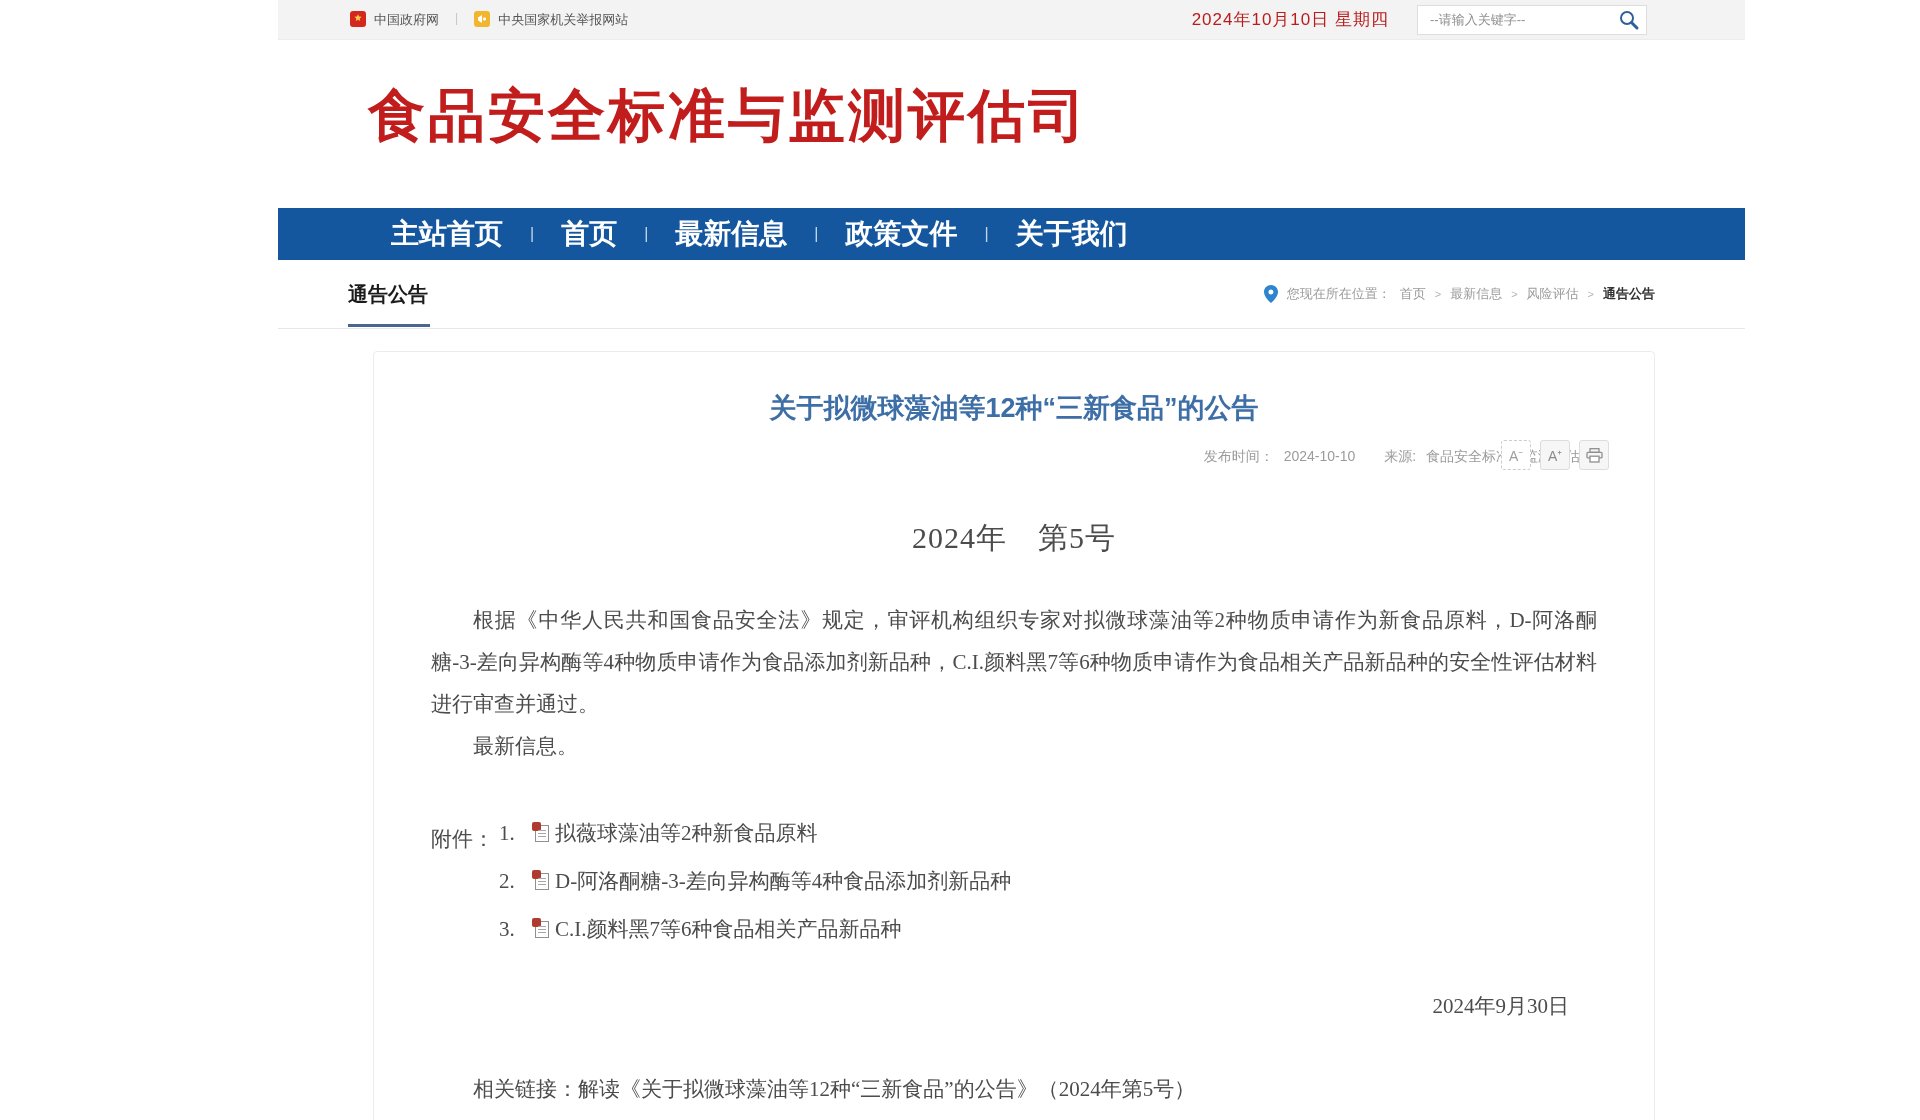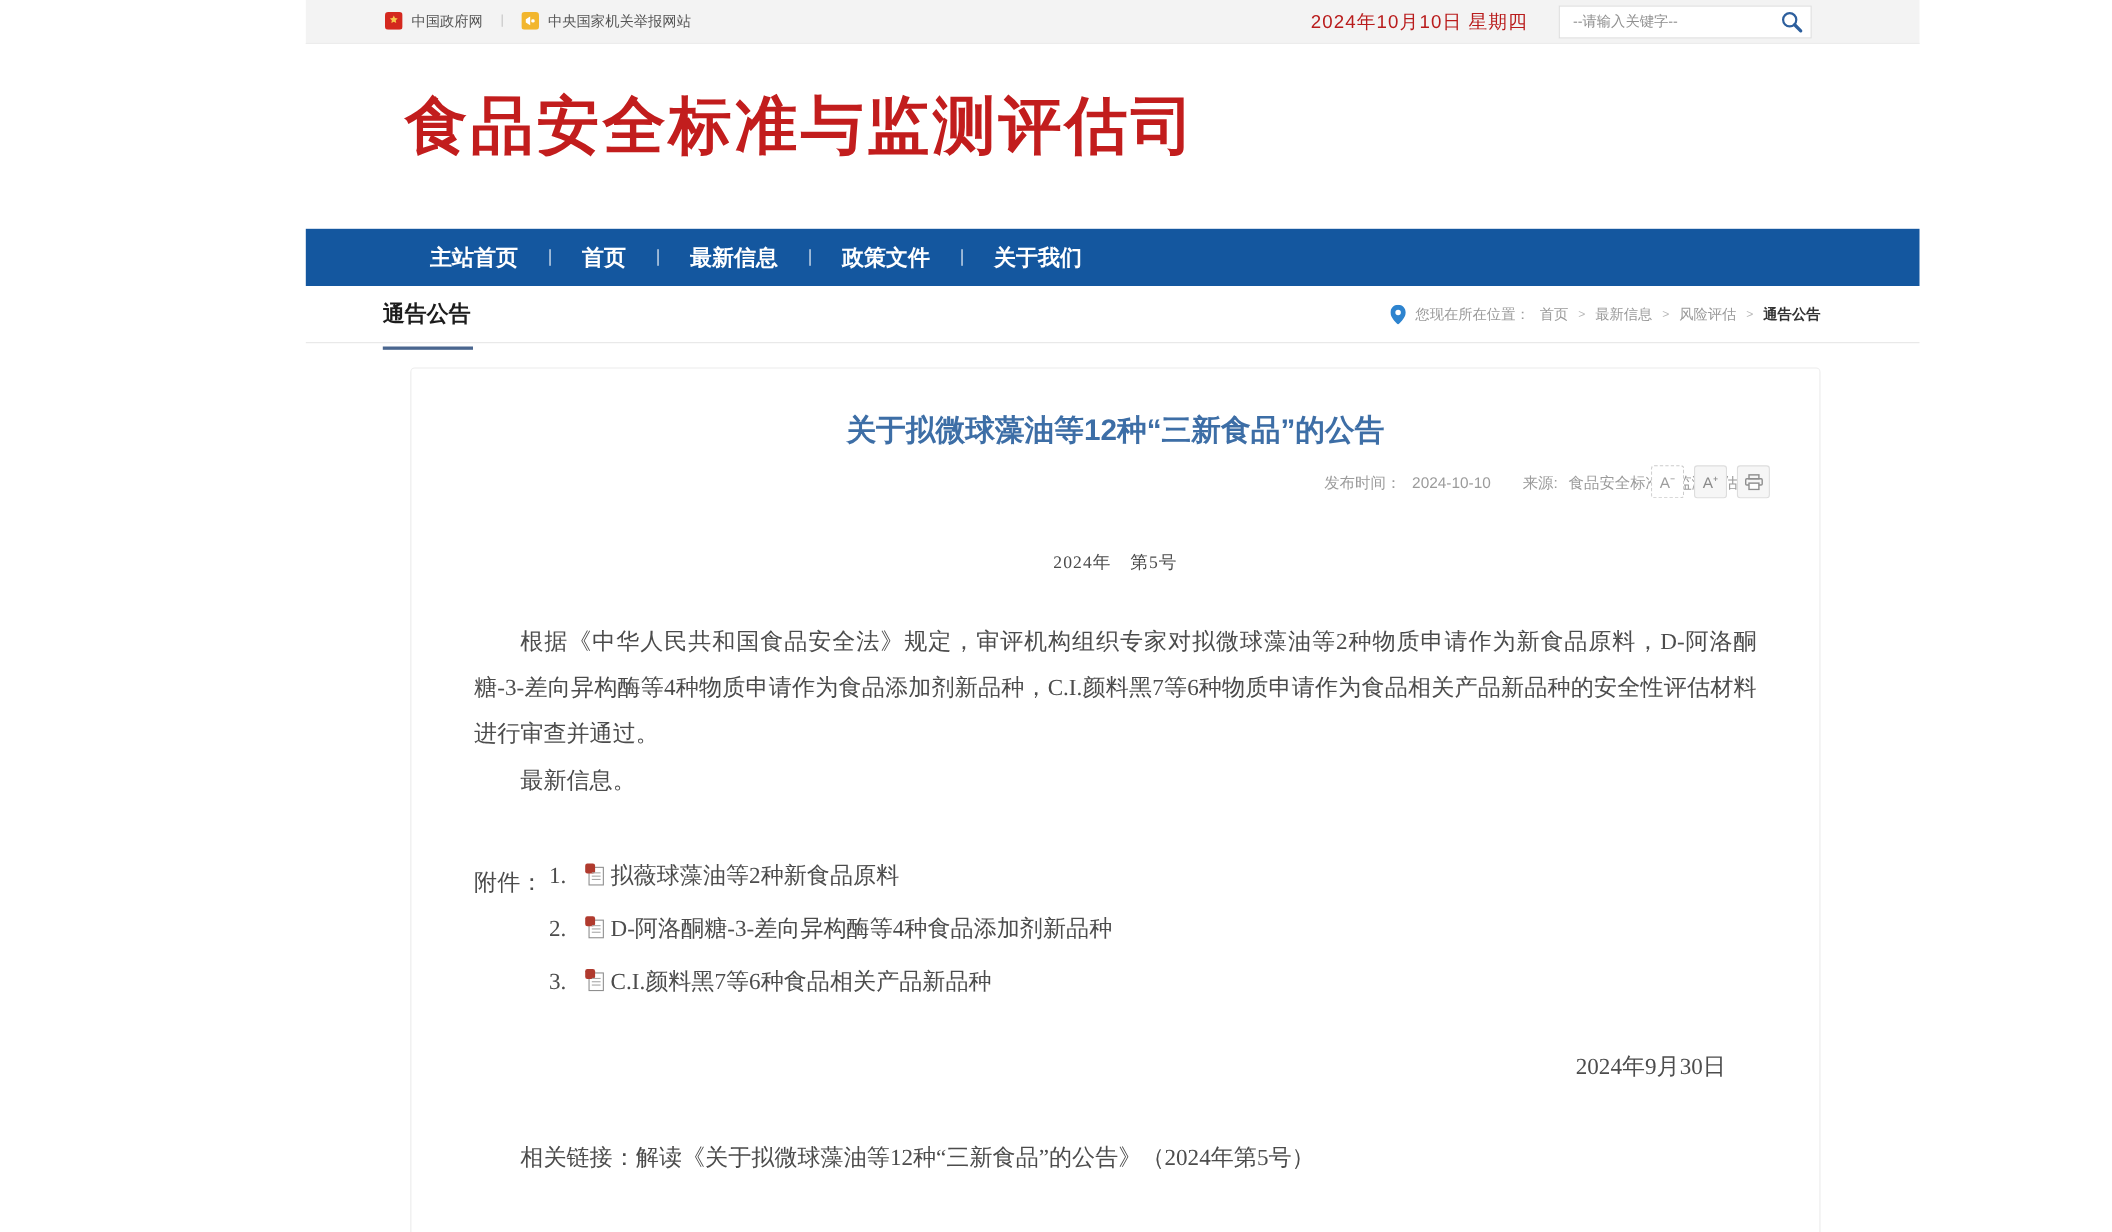--- a/index.html
+++ b/index.html
@@ -39,28 +39,28 @@
     margin:0; padding:44px 0 0 90px; font-size:57px; line-height:1.1;
     color:#c21d1d; font-weight:bold; letter-spacing:3px;
   }
 
   
   .navbar {
     height:52px; background:#14579f; display:flex; align-items:center;
     padding-left:86px; color:#fff;
   }
   .nav-item {
-    font-size:20px; font-weight:bold; color:#fff; margin:0 27px;
+    font-size:28px; font-weight:bold; color:#fff; margin:0 27px;
     cursor:pointer; text-decoration:none; white-space:nowrap;
   }
   .nav-sep { color:rgba(255,255,255,0.75); font-size:16px; }
 
   
   .crumb-row {
-    height:52px; display:flex; justify-content:space-between; align-items:center;
+    height:69px; display:flex; justify-content:space-between; align-items:center;
     padding:0 90px 0 70px; border-bottom:1px solid #e7e7e7; position:relative;
   }
   .section-title {
     margin:0; font-size:20px; color:#1c1c1c; font-weight:bold; position:relative;
   }
   .section-title::after {
     content:""; position:absolute; left:0; right:-2px; bottom:-19px;
     height:3px; background:#4a668f;
   }
   .crumbs { display:flex; align-items:center; gap:9px; font-size:13px; color:#9a9a9a; }
@@ -82,21 +82,21 @@
 
   .tools { position:absolute; top:88px; right:45px; display:flex; gap:9px; }
   .tool-btn {
     width:30px; height:30px; border:1px solid #ddd; background:#f6f6f6;
     border-radius:3px; color:#8a8a8a; font-size:14px; display:flex;
     align-items:center; justify-content:center; cursor:pointer; padding:0;
   }
   .tool-btn.dashed { border:1px dashed #ccc; background:#fff; color:#9d9d9d; }
 
   .serif { font-family:"Liberation Serif","DejaVu Serif",serif; color:#4c4c4c; }
-  .docnum { text-align:center; margin-top:52px; font-size:16px; letter-spacing:1px; }
+  .docnum { text-align:center; margin-top:52px; font-size:30px; letter-spacing:1px; }
   .body-p {
     margin:40px 0 0; font-size:21px; line-height:2.0; text-align:justify;
     text-indent:2em;
   }
   .body-p2 { margin:0; font-size:21px; line-height:2.0; text-indent:2em; }
 
   .attachments { margin-top:42px; font-size:21px; }
   .att-row { display:flex; align-items:center; height:48px; }
   .att-label { width:68px; flex:0 0 68px;margin-top:12px; }
   .att-num { width:34px; flex:0 0 34px; }

